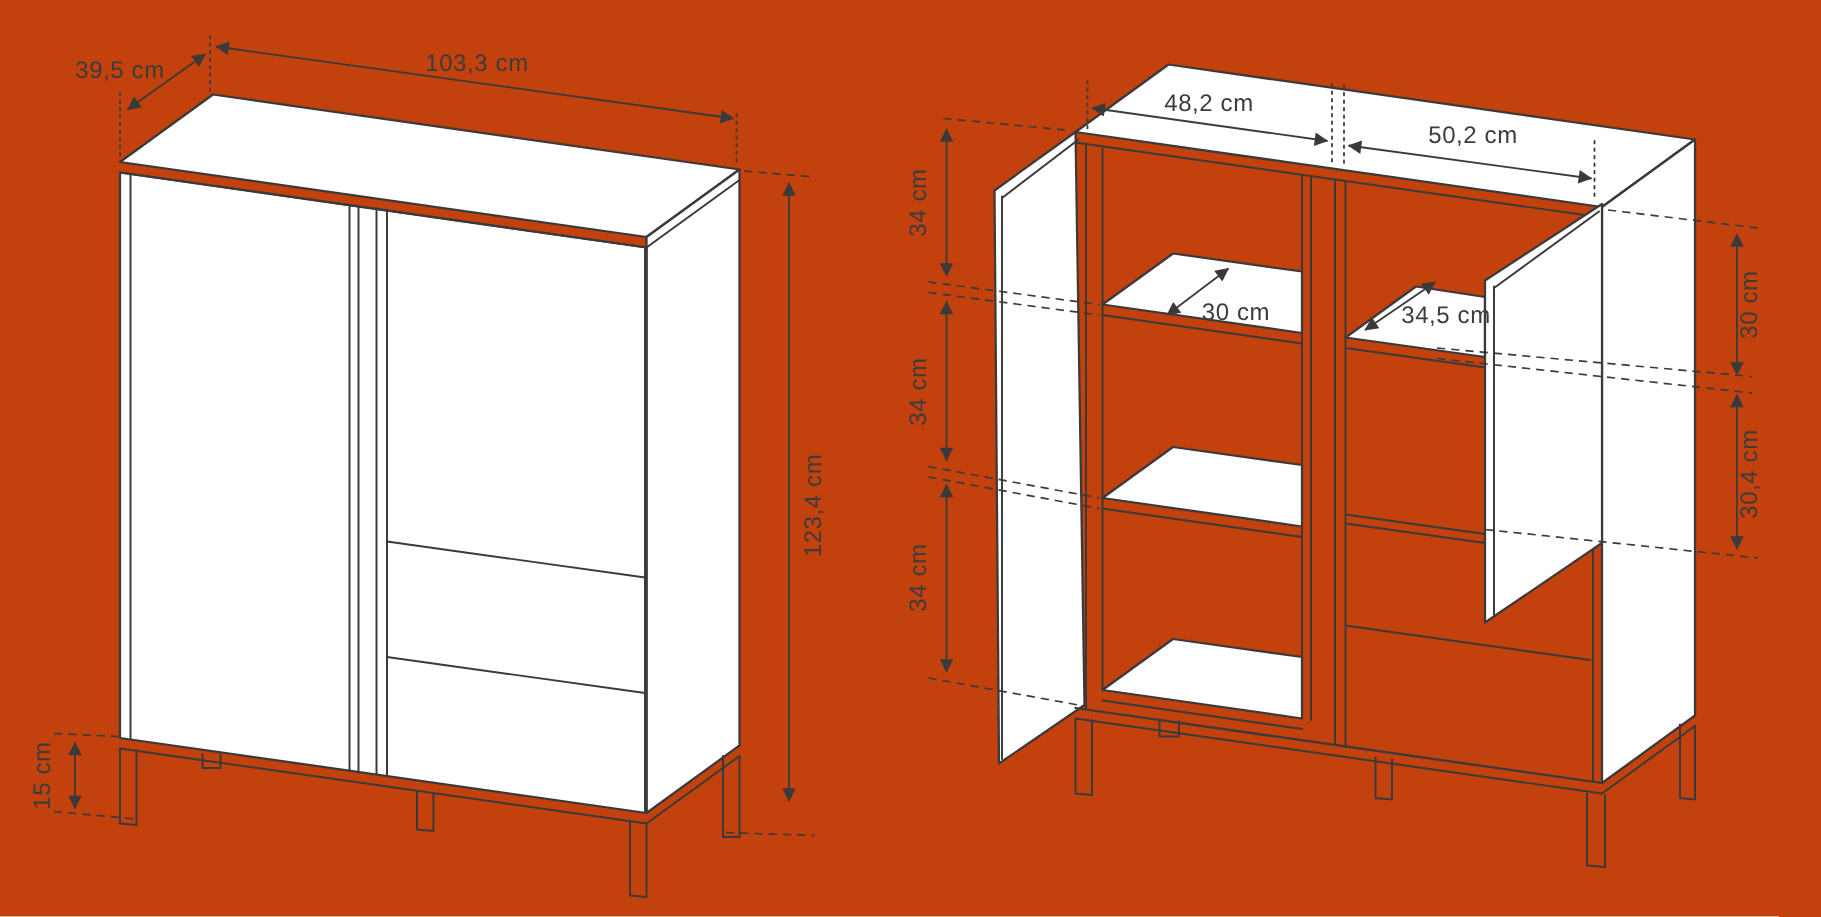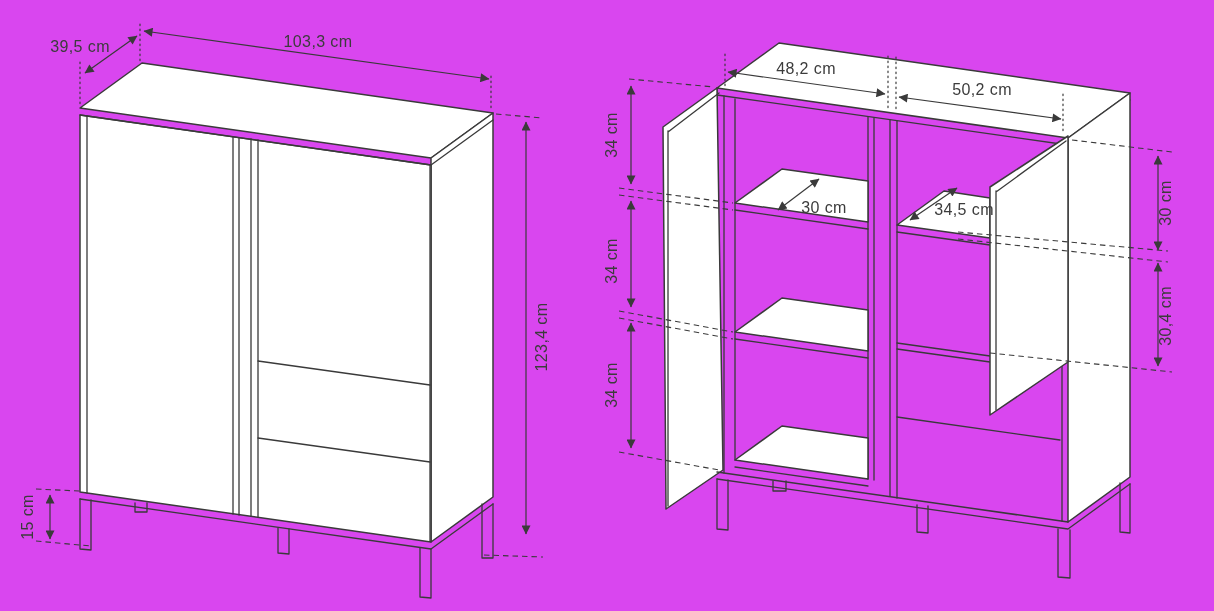--- a/index.html
+++ b/index.html
@@ -1,16 +1,16 @@
 <!DOCTYPE html>
 <html><head>
 <meta charset="utf-8">
 <style>
   html,body{margin:0;padding:0;background:#ffffff;}
-  .stage{position:relative;width:1214px;height:611px;background:#d946ef;overflow:hidden;
+  .stage{position:relative;width:1214px;height:611px;background:#c2410c;overflow:hidden;
          font-family:"Liberation Sans", sans-serif;}
   svg{display:block;}
   .ln  {fill:none;stroke:#3a3a3a;stroke-width:1.5;stroke-linejoin:round;stroke-linecap:round;}
   .ln2 {fill:none;stroke:#3a3a3a;stroke-width:1.3;stroke-linejoin:round;stroke-linecap:round;}
   .face{fill:#ffffff;stroke:#3a3a3a;stroke-width:1.5;stroke-linejoin:round;}
   .dim {fill:none;stroke:#3a3a3a;stroke-width:1.2;}
   .dot {fill:none;stroke:#3a3a3a;stroke-width:1.2;stroke-dasharray:1.6 3.4;stroke-linecap:round;}
   .dsh {fill:none;stroke:#3a3a3a;stroke-width:1.1;stroke-dasharray:5.5 4;}
   .lbl {font-family:"Liberation Sans", sans-serif;font-size:16px;letter-spacing:.4px;
         fill:#3c3c3c;}

